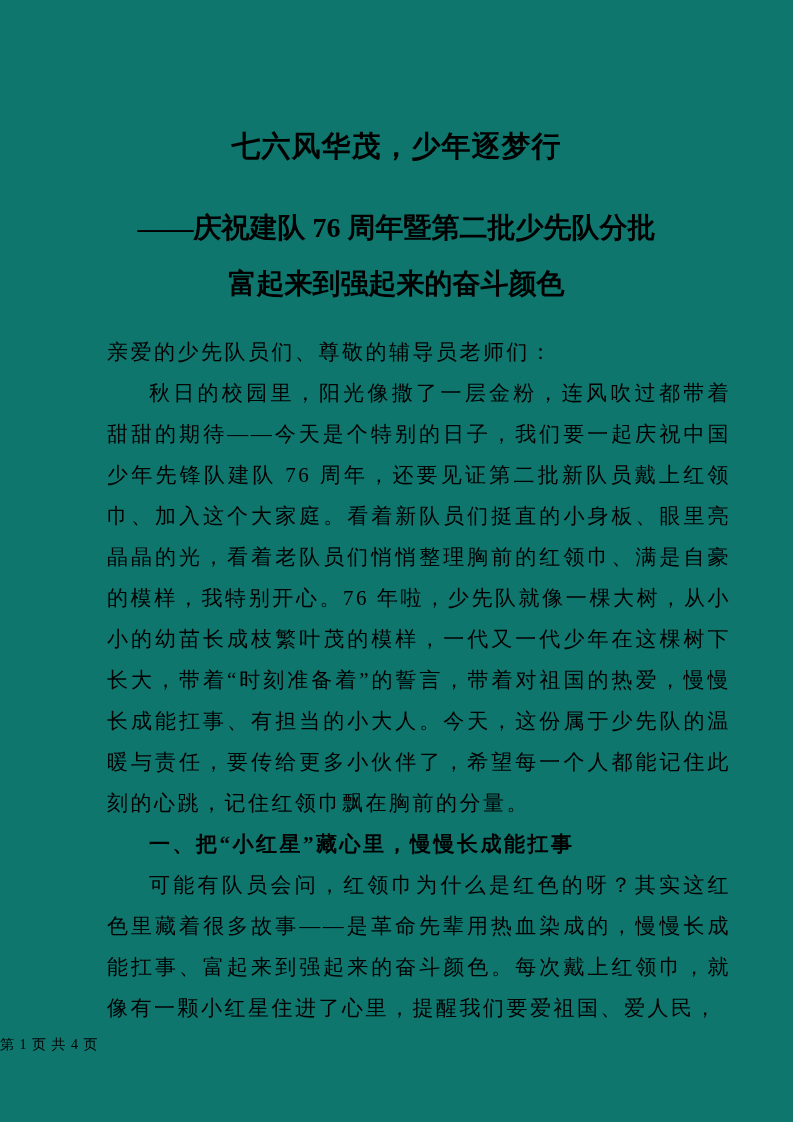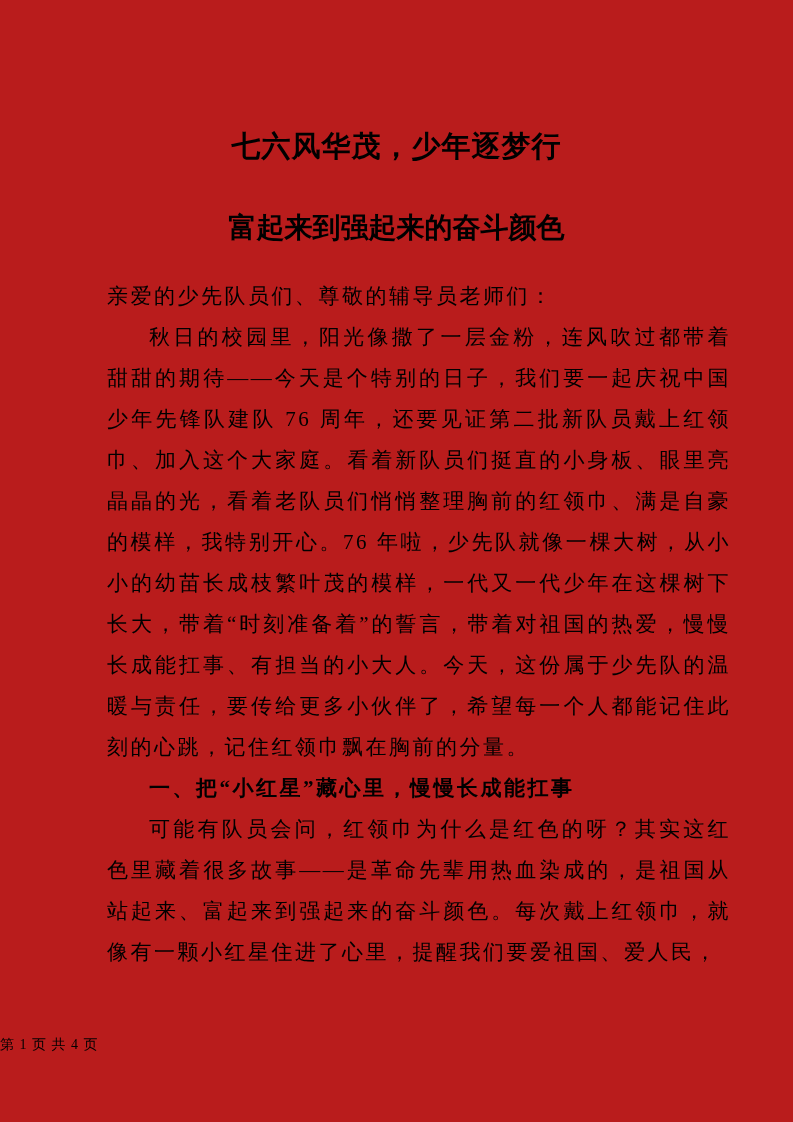--- a/index.html
+++ b/index.html
@@ -4,21 +4,21 @@
 <style>
   html, body {
     margin: 0;
     padding: 0;
     background: #ffffff;
   }
   .page {
     position: relative;
     width: 793px;
     height: 1122px;
-    background: #b91c1c;
+    background: #0f766e;
     color: #000000;
     font-family: "Liberation Serif", "DejaVu Serif", serif;
     overflow: hidden;
   }
   .doc-title {
     margin: 0;
     padding-top: 126px;
     text-align: center;
     font-size: 29px;
     line-height: 40px;
@@ -60,25 +60,26 @@
   }
 </style>
 </head>
 <body>
 
 <div class="page">
 
   <h1 class="doc-title">七六风华茂，少年逐梦行</h1>
 
   <div class="doc-subtitle">
+    <div>——庆祝建队 76 周年暨第二批少先队分批</div>
     <div>富起来到强起来的奋斗颜色</div>
   </div>
 
   <div class="body-text">
     <p class="salutation">亲爱的少先队员们、尊敬的辅导员老师们：</p>
     <p class="para">秋日的校园里，阳光像撒了一层金粉，连风吹过都带着甜甜的期待——今天是个特别的日子，我们要一起庆祝中国少年先锋队建队 76 周年，还要见证第二批新队员戴上红领巾、加入这个大家庭。看着新队员们挺直的小身板、眼里亮晶晶的光，看着老队员们悄悄整理胸前的红领巾、满是自豪的模样，我特别开心。76 年啦，少先队就像一棵大树，从小小的幼苗长成枝繁叶茂的模样，一代又一代少年在这棵树下长大，带着“时刻准备着”的誓言，带着对祖国的热爱，慢慢长成能扛事、有担当的小大人。今天，这份属于少先队的温暖与责任，要传给更多小伙伴了，希望每一个人都能记住此刻的心跳，记住红领巾飘在胸前的分量。</p>
     <p class="para heading">一、把“小红星”藏心里，慢慢长成能扛事</p>
-    <p class="para">可能有队员会问，红领巾为什么是红色的呀？其实这红色里藏着很多故事——是革命先辈用热血染成的，是祖国从站起来、富起来到强起来的奋斗颜色。每次戴上红领巾，就像有一颗小红星住进了心里，提醒我们要爱祖国、爱人民，</p>
+    <p class="para">可能有队员会问，红领巾为什么是红色的呀？其实这红色里藏着很多故事——是革命先辈用热血染成的，慢慢长成能扛事、富起来到强起来的奋斗颜色。每次戴上红领巾，就像有一颗小红星住进了心里，提醒我们要爱祖国、爱人民，</p>
   </div>
 
   <div class="footer">第 1 页 共 4 页</div>
 
 </div>
 
 </body></html>

